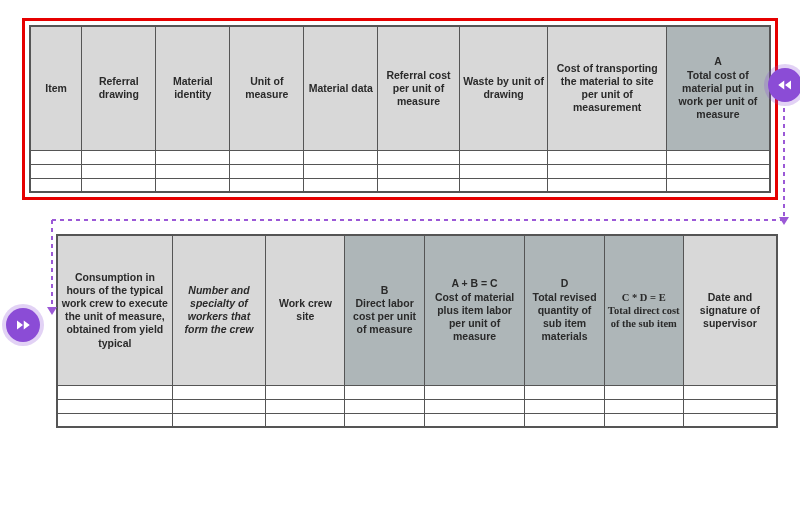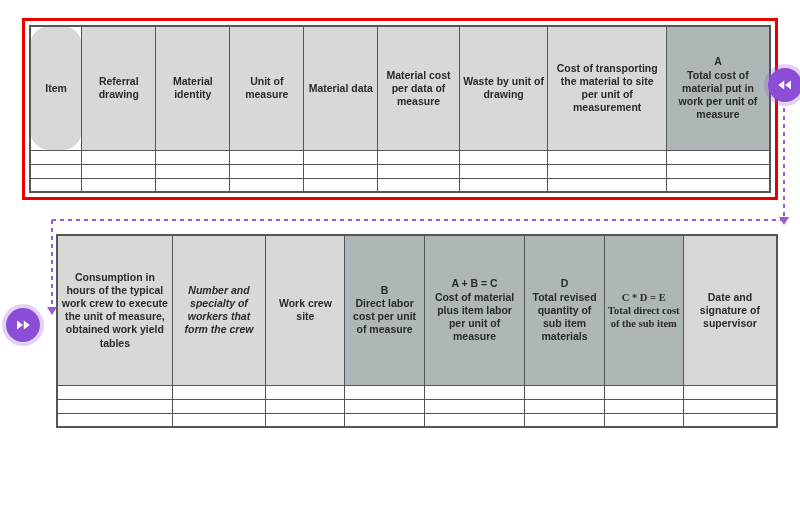--- a/index.html
+++ b/index.html
@@ -132,26 +132,26 @@
         <col style="width:10%">
         <col style="width:10%">
       <col style="width:10%">
         <col style="width:11%">
         <col style="width:12%">
         <col style="width:16%">
         <col style="width:14%">
     </colgroup>
     <thead>
         <tr id="t1-head">
-          <th style="white-space: pre-line; border-radius: 20px;">Item</th>
+          <th style="white-space: pre-line;">Item</th>
           <th style="white-space: pre-line; margin-top: 40px;">Referral drawing</th>
           <th style="white-space: pre-line;">Material identity</th>
           <th style="white-space: pre-line;">Unit of measure</th>
           <th style="white-space: pre-line;">Material data</th>
-          <th style="white-space: pre-line;">Material cost per data of measure</th>
+          <th style="white-space: pre-line;">Referral cost per unit of measure</th>
           <th style="white-space: pre-line;">Waste by unit of drawing</th>
           <th style="white-space: pre-line;">Cost of transporting the material to site per unit of measurement</th>
           <th class="shade" style="white-space: pre-line;">A
 Total cost of material put in work per unit of measure</th>
         </tr>
       </thead>
     <tbody id="t1-body">
         <tr>
           <td></td>
           <td></td>
@@ -198,21 +198,21 @@
         <col style="width:13%">
         <col style="width:11%">
         <col style="width:11%">
       <col style="width:14%">
         <col style="width:11%">
         <col style="width:11%">
         <col style="width:13%">
     </colgroup>
     <thead>
         <tr id="t2-head">
-          <th style="white-space: pre-line;">Consumption in hours of the typical work crew to execute the unit of measure, obtained work yield tables</th>
+          <th style="white-space: pre-line;">Consumption in hours of the typical work crew to execute the unit of measure, obtained from yield typical</th>
           <th style="white-space: pre-line; font-style: italic;">Number and specialty of workers that form the crew</th>
           <th style="white-space: pre-line;">Work crew site</th>
           <th class="shade" style="white-space: pre-line;">B
 Direct labor cost per unit of measure</th>
           <th class="shade" style="white-space: pre-line; margin-top: 15px;">A + B = C
 Cost of material plus item labor per unit of measure</th>
           <th class="shade" style="white-space: pre-line;">D
 Total revised quantity of sub item materials</th>
           <th class="shade" style="white-space: pre-line; font-family: Liberation Serif, serif;">C * D = E
 Total direct cost of the sub item</th>

